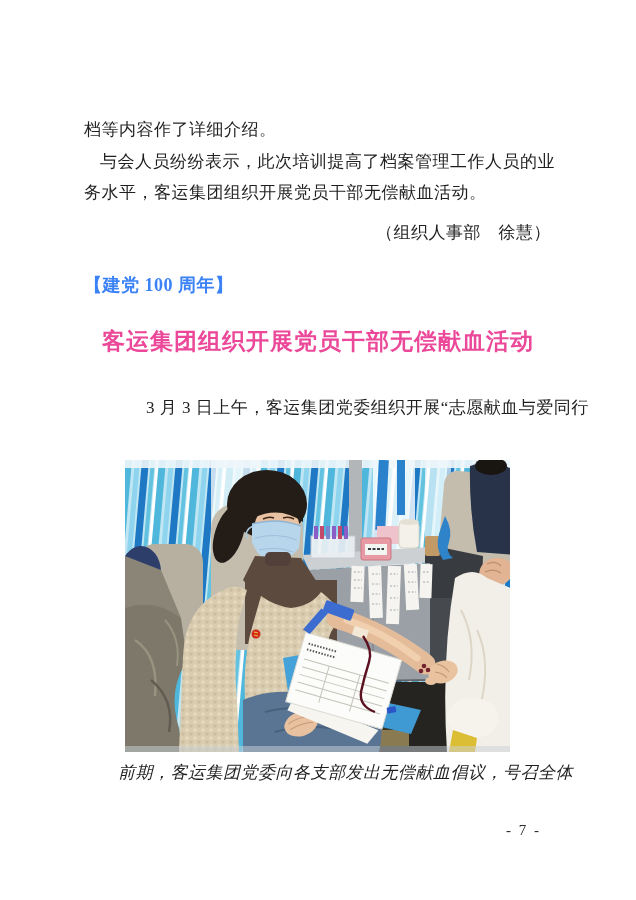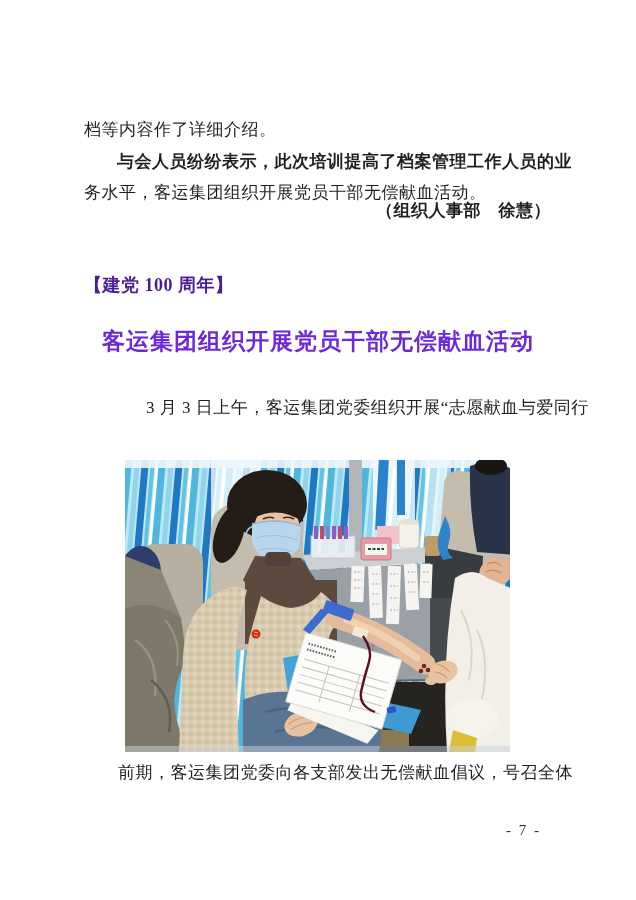--- a/index.html
+++ b/index.html
@@ -5,39 +5,39 @@
   html,body{margin:0;padding:0;background:#ffffff;}
   .page{
     position:relative;width:636px;height:900px;background:#ffffff;overflow:hidden;
     font-family:"Liberation Serif","DejaVu Serif",serif;color:#1f1f1f;
   }
   .line{
     position:absolute;font-size:17px;line-height:1.25;letter-spacing:0.5px;
     white-space:nowrap;
   }
   .right-align{width:466px;text-align:right;}
-  .section-tag{font-weight:700;font-size:18px;color:#4c1d95;}
+  .section-tag{font-weight:700;font-size:18px;color:#3b82f6;}
   .article-title{
     position:absolute;left:0;width:636px;text-align:center;
-    font-size:23px;font-weight:700;letter-spacing:1px;color:#6d28d9;line-height:1.25;
+    font-size:23px;font-weight:700;letter-spacing:1px;color:#ec4899;line-height:1.25;
     white-space:nowrap;
   }
   .page-number{position:absolute;font-size:15px;letter-spacing:2px;color:#2a2a2a;}
   figure.photo{position:absolute;left:125px;top:460px;width:385px;height:292px;margin:0;padding:0;}
   figure.photo svg{display:block;}
 </style>
 </head>
 <body>
 
 <div class="page">
 
   <div class="line" style="left:84px;top:119px;">档等内容作了详细介绍。</div>
-  <div class="line" style="left:117px;top:151px;font-weight:bold;">与会人员纷纷表示，此次培训提高了档案管理工作人员的业</div>
+  <div class="line" style="left:100px;top:151px;">与会人员纷纷表示，此次培训提高了档案管理工作人员的业</div>
   <div class="line" style="left:84px;top:182px;">务水平，客运集团组织开展党员干部无偿献血活动。</div>
-  <div class="line right-align" style="left:85px;top:200px;font-weight:bold;">（组织人事部　徐慧）</div>
+  <div class="line right-align" style="left:85px;top:222px;">（组织人事部　徐慧）</div>
 
   <div class="line section-tag" style="left:84px;top:274px;">【建党 100 周年】</div>
 
   <div class="article-title" style="top:328px;">客运集团组织开展党员干部无偿献血活动</div>
 
   <div class="line" style="left:118px;top:397px;margin-left:28px;">3 月 3 日上午，客运集团党委组织开展“志愿献血与爱同行</div>
 
   <figure class="photo">
     <svg width="385" height="292" viewBox="0 0 385 292" xmlns="http://www.w3.org/2000/svg">
       <defs>
@@ -222,17 +222,17 @@
           <circle cx="299" cy="206" r="2.3"></circle>
             <circle cx="303" cy="210" r="2.3"></circle>
             <circle cx="296" cy="211" r="2.3"></circle>
         </g>
       </g>
 
       <rect x="0" y="286" width="385" height="6" fill="#c9d2d8" opacity="0.5"></rect>
     </svg>
   </figure>
 
-  <div class="line" style="left:118px;top:762px;">前期，客运集团党委向各支部发出无偿献血倡议，号召全体</div>
+  <div class="line" style="left:118px;top:762px;font-style:italic;">前期，客运集团党委向各支部发出无偿献血倡议，号召全体</div>
 
   <div class="page-number" style="left:506px;top:822px;">- 7 -</div>
 
 </div>
 
 </body></html>

